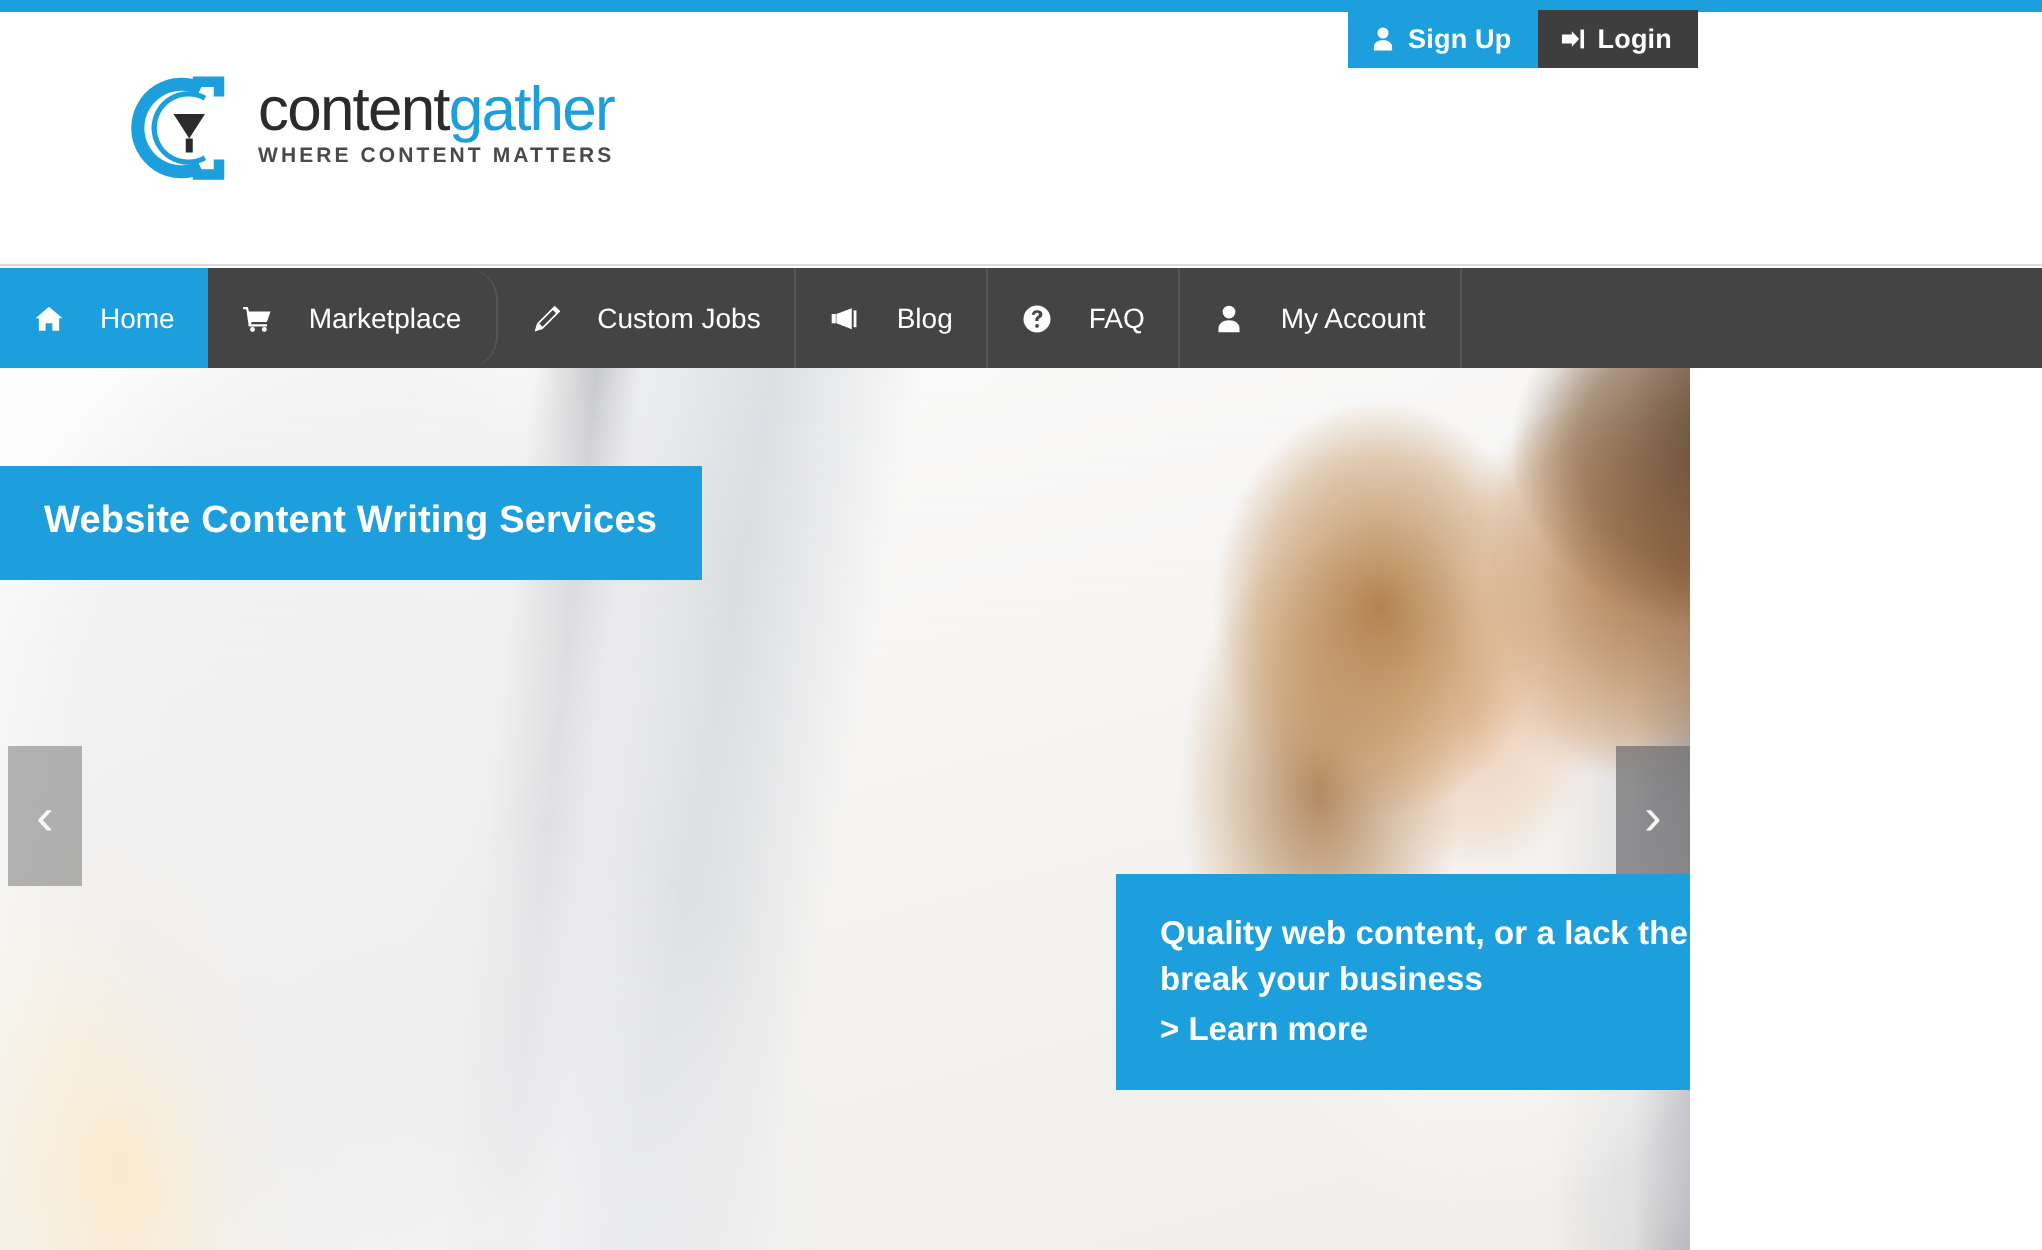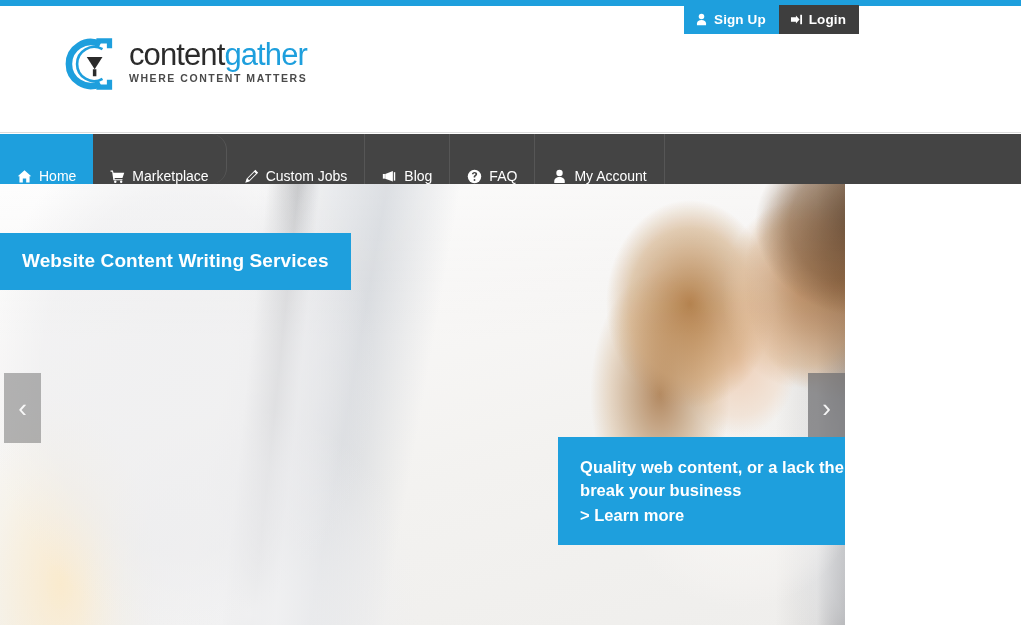--- a/index.html
+++ b/index.html
@@ -36,21 +36,21 @@
     width: 1021px;
     height: 127px;
     background: #ffffff;
     border-bottom: 1px solid #dcdcdc;
   }
 
   
   .auth-bar {
     position: absolute;
     top: -1px;
-    right: 162px;
+    right: 172px;
     display: flex;
     align-items: flex-start;
   }
   .auth-btn {
     display: flex;
     align-items: center;
     justify-content: center;
     gap: 6px;
     height: 29px;
     padding: 0 13px 0 11px;
@@ -100,22 +100,22 @@
     position: absolute;
     top: 134px; left: 0;
     width: 1021px;
     height: 50px;
     background: #444444;
     display: flex;
     align-items: stretch;
   }
   .nav-item {
     display: flex;
-    align-items: flex-end;
-    gap: 7px;
+    align-items: center;
+    gap: 18px;
     padding: 0 17px;
     color: #ffffff;
     font-size: 14px;
     cursor: pointer;
     border-right: 1px solid #565656;
     white-space: nowrap;
     user-select: none;
   }
   .nav-item.active {
     background: #1e9fdd;

